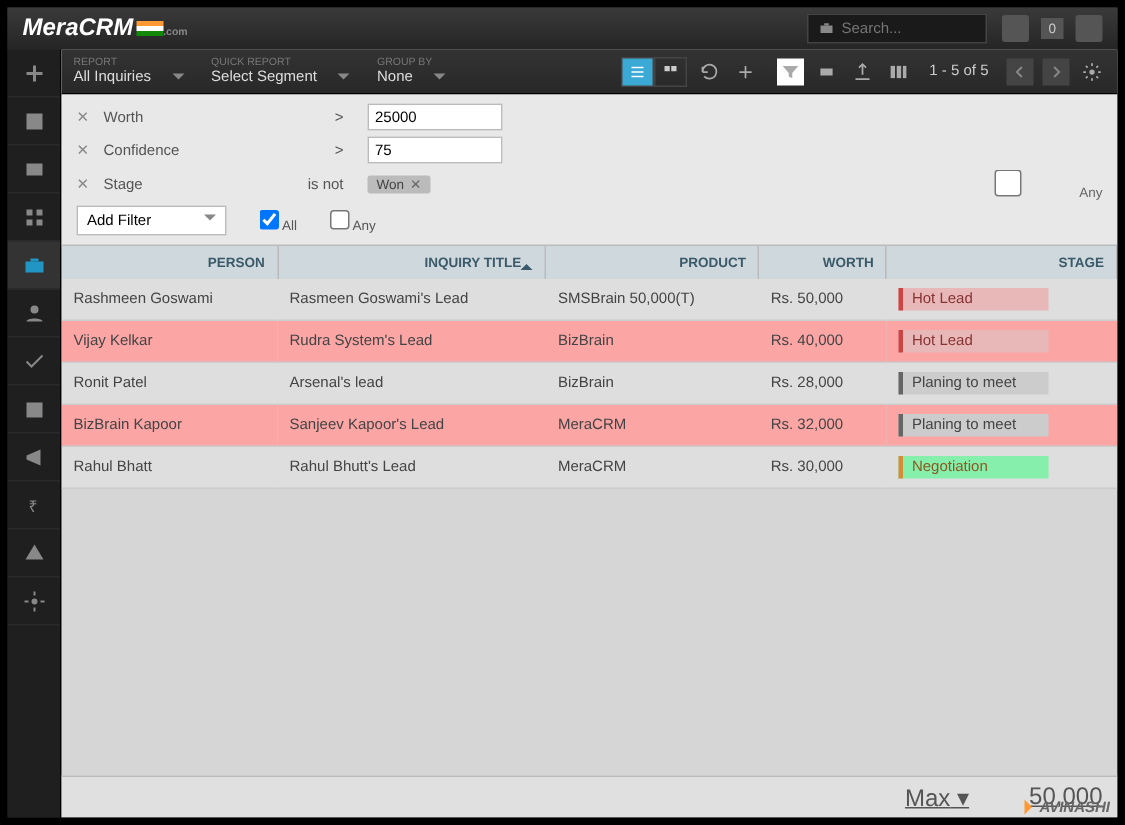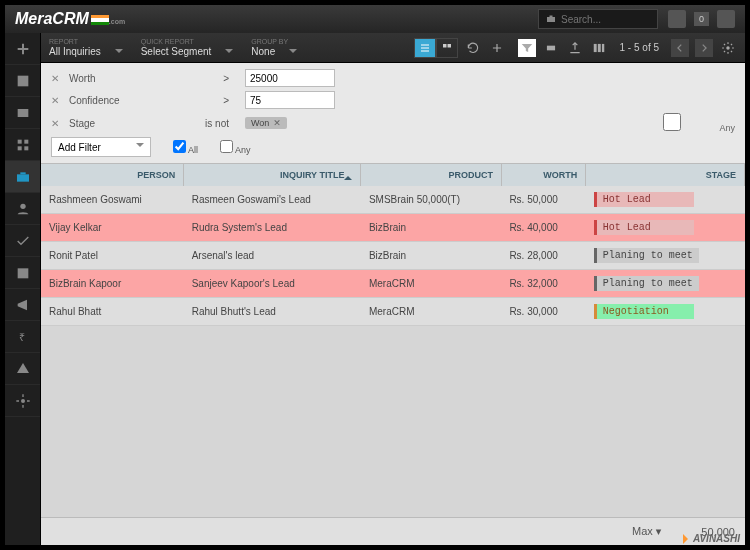--- a/index.html
+++ b/index.html
@@ -52,25 +52,25 @@
 .btn.blue { background:#2196c4; }
 .btn.grey { background:#888; }
 .fa-right { margin-left:auto; display:flex; gap:4px; }
 .grid { flex:1; overflow:auto; }
 .grid table { width:100%; border-collapse:collapse; font-size:10px; }
 .grid th { background:#cfd8dc; color:#3a5a6a; text-align:right; padding:6px 8px; font-size:9px; font-weight:bold; border-right:1px solid #bbb; text-transform:uppercase; }
 .grid th .sort { float:right; border:4px solid transparent; border-bottom-color:#3a5a6a; margin-top:2px; }
 .grid td { padding:6px 8px; border-bottom:1px solid #ccc; color:#444; }
 .grid tr.alt td { background:#fca5a5; }
 .grid tr td { background:#dedede; }
-.stage { padding:2px 6px; border-left:3px solid; font-size:10px; display:inline-block; min-width:100px;font-family:Liberation Mono, monospace; }
+.stage { padding:2px 6px; border-left:3px solid; font-size:10px; display:inline-block; min-width:100px; }
 .stage.hot { background:#e8b8b8; border-color:#c44; color:#833; }
 .stage.plan { background:#ccc; border-color:#666; color:#444; }
 .stage.neg { background:#86efac; border-color:#d68b3a; color:#8a5a20; }
-.footer { height:28px; background:#e0e0e0; border-top:1px solid #bbb; display:flex; align-items:center; padding:0 10px; font-size:11px; color:#555; }
+.footer { height:28px; background:#e0e0e0; border-top:1px solid #bbb; display:flex; align-items:center; padding:0 10px; font-size:16px; color:#555;text-decoration:underline; }
 .footer .maxd { margin-left:auto; margin-right:40px; }
 .brand-foot { position:absolute; bottom:6px; right:10px; color:#666; font-size:10px; font-style:italic; font-weight:bold; }
 .brand-foot .tri { display:inline-block; width:0; height:0; border:5px solid transparent; border-left-color:#ff9933; vertical-align:middle; }
 </style>
 </head>
 <body>
 
 <div class="app">
   <div class="topbar">
     <span class="logo">

